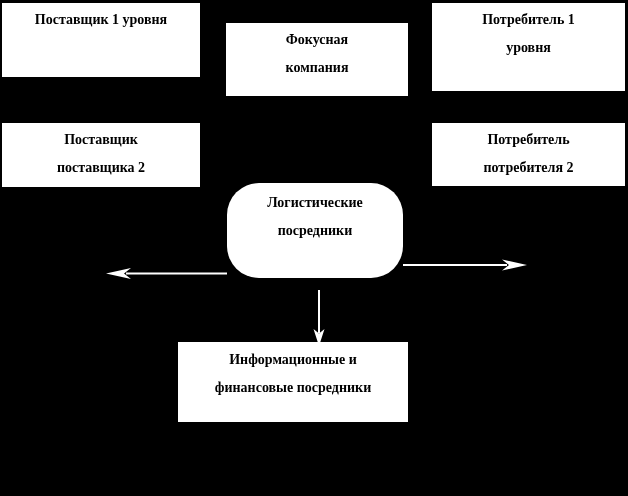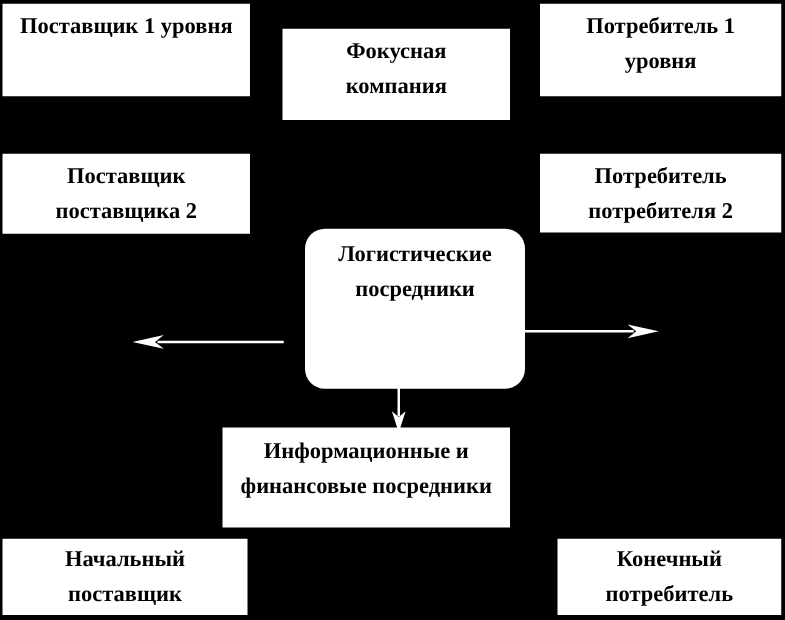--- a/index.html
+++ b/index.html
@@ -16,31 +16,31 @@
     background: #ffffff;
     color: #000000;
     text-align: center;
     box-sizing: border-box;
     padding-top: 3px;
   }
   .label {
     display: block;
     white-space: pre-line;
     font-weight: bold;
-    font-size: 18px;
+    font-size: 14px;
     line-height: 28px;
     color: #000000;
   }
   
   #box-supplier1   { left: 2px;   top: 3px;   width: 198px; height: 74px; }
   #box-focus       { left: 226px; top: 23px;   width: 182px; height: 73px; }
-  #box-consumer1   { left: 432px; top: 3px;   width: 193px; height: 74px; }
+  #box-consumer1   { left: 432px; top: 3px;   width: 193px; height: 88px; }
   #box-supplier2   { left: 2px;   top: 123px; width: 198px; height: 64px; }
   #box-consumer2   { left: 432px; top: 123px; width: 193px; height: 63px; }
-  #box-logistics   { left: 227px; top: 183px; width: 176px; height: 128px; border-radius: 16px; padding-top: 6px; margin-left: 17px; }
+  #box-logistics   { left: 227px; top: 183px; width: 176px; height: 95px; border-radius: 32px; padding-top: 6px; }
   #box-info        { left: 178px; top: 342px; width: 230px; height: 80px; padding-top: 4px; }
   #box-initial     { left: 2px;   top: 431px; width: 196px; height: 61px; padding-top: 2px; }
   #box-final       { left: 446px; top: 431px; width: 179px; height: 61px; padding-top: 2px; }
   #arrows-layer {
     position: absolute;
     left: 0; top: 0;
     pointer-events: none;
   }
 </style>
 </head>
@@ -75,29 +75,21 @@
   <div class="box" id="box-logistics">
     <span class="label">Логистические
 посредники</span>
   </div>
 
   <div class="box" id="box-info">
     <span class="label">Информационные и
 финансовые посредники</span>
   </div>
 
-  <div class="box" id="box-initial">
-    <span class="label">Начальный
-поставщик</span>
-  </div>
 
-  <div class="box" id="box-final">
-    <span class="label">Конечный
-потребитель</span>
-  </div>
 
   <svg id="arrows-layer" width="628" height="496" viewBox="0 0 628 496">
 
     <g>
       <line x1="227" y1="273.5" x2="126" y2="273.5" stroke="#ffffff" stroke-width="2"></line>
       <polygon points="106,273.5 131,268 124,273.5 131,279" fill="#ffffff"></polygon>
     </g>
 
     <g>
       <line x1="403" y1="265" x2="507" y2="265" stroke="#ffffff" stroke-width="2"></line>

